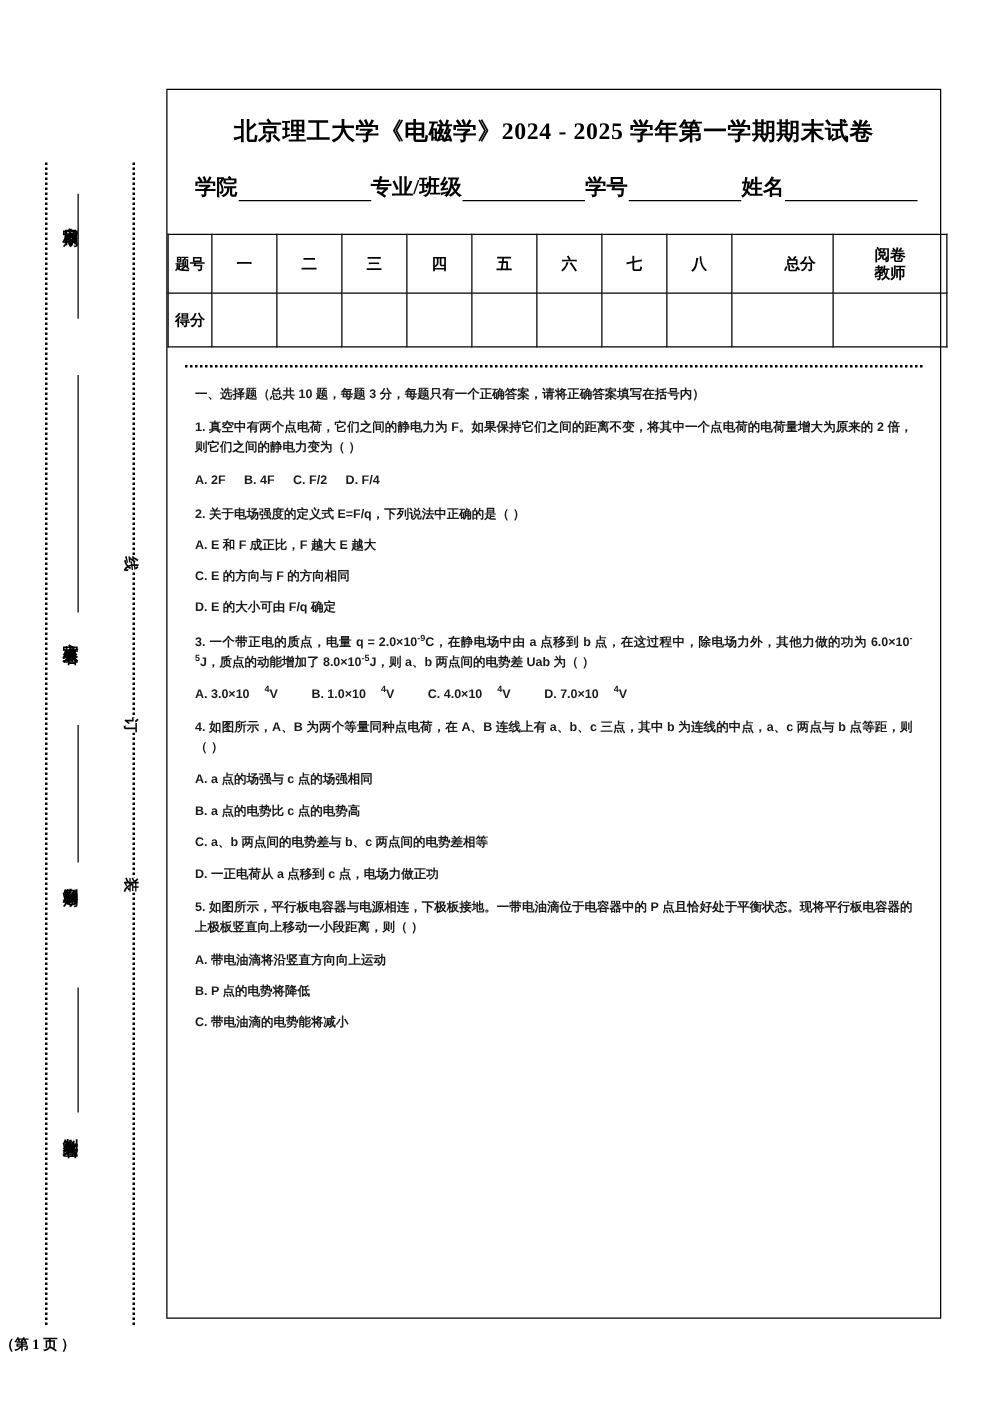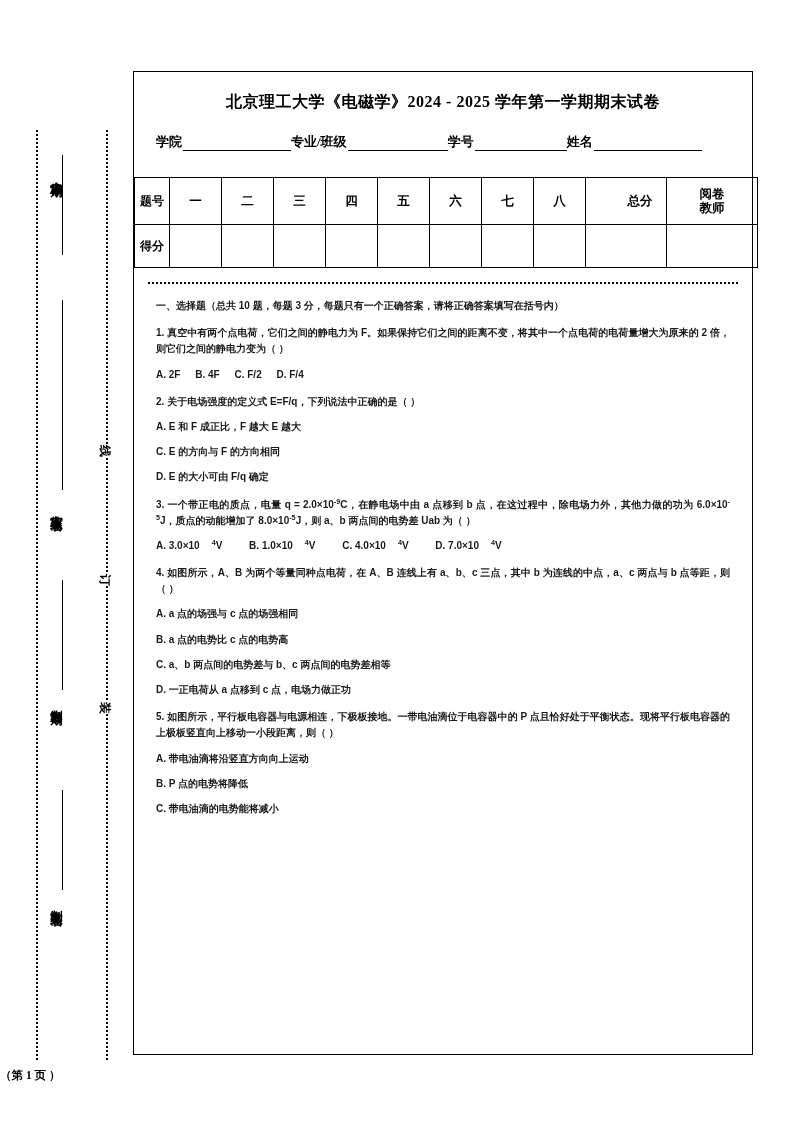--- a/index.html
+++ b/index.html
@@ -82,34 +82,34 @@
     top: 71px;
     width: 620px;
     height: 984px;
     border: 1.5px solid #000;
     box-sizing: border-box;
     padding: 0;
   }
 
   .title {
     text-align: center;
-    font-size: 16px;
+    font-size: 19px;
     font-weight: bold;
     font-family: "Liberation Serif", "DejaVu Serif", serif;
     letter-spacing: 0.5px;
     margin: 20px 0 0 0;
     white-space: nowrap;
   }
 
   
   .info-line {
     display: flex;
     align-items: flex-end;
     margin: 20px 18px 0 22px;
-    font-size: 13px;
+    font-size: 17px;
     font-weight: bold;
     font-family: "Liberation Serif", "DejaVu Serif", serif;
   }
   .info-label {
     white-space: nowrap;
     padding-right: 1px;
   }
   .info-blank {
     border-bottom: 1.1px solid #000;
     height: 13px;

